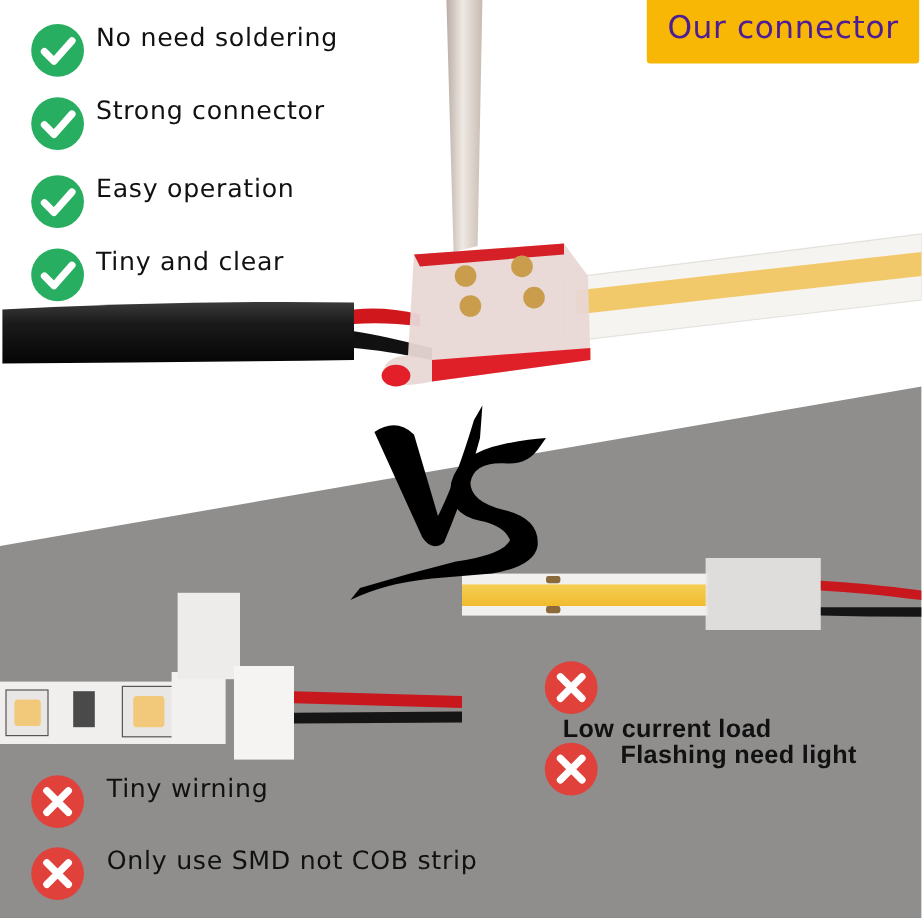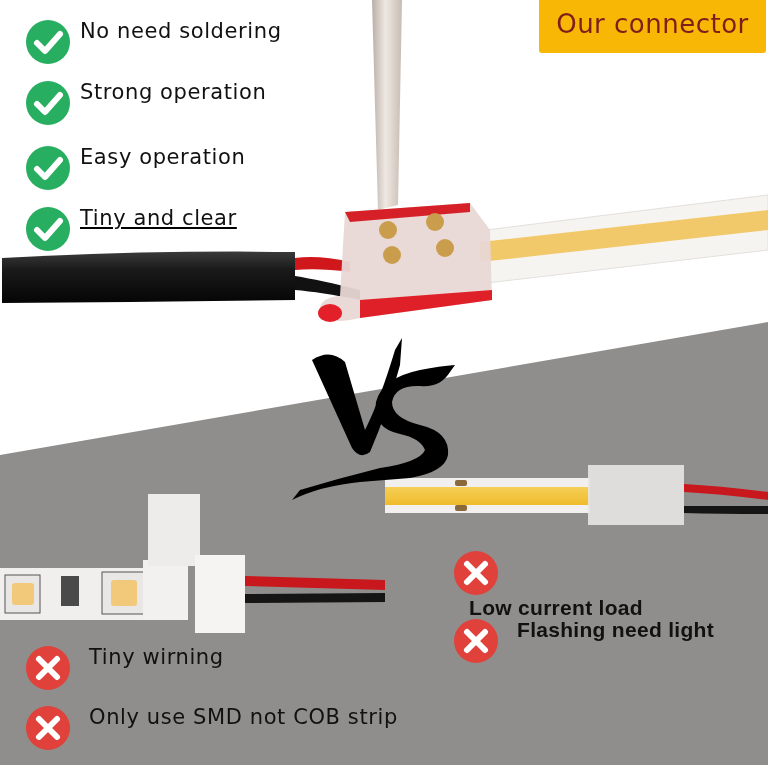--- a/index.html
+++ b/index.html
@@ -1,18 +1,18 @@
 <!DOCTYPE html>
 <html><head>
 <meta charset="utf-8">
 <style>
   html,body{margin:0;padding:0;}
   body{width:768px;height:765px;position:relative;overflow:hidden;background:#ffffff;font-family:"DejaVu Sans","Liberation Sans",sans-serif;}
   .bg-svg{position:absolute;left:0;top:0;}
-  .badge{position:absolute;left:539px;top:0;width:227px;height:53px;background:#f8b704;border-radius:0 0 3px 3px;color:#7f1d1d;font-size:26px;line-height:48px;text-align:center;letter-spacing:0.5px;}
+  .badge{position:absolute;left:539px;top:0;width:227px;height:53px;background:#f8b704;border-radius:0 0 3px 3px;color:#4c1d95;font-size:26px;line-height:48px;text-align:center;letter-spacing:0.5px;}
   .feat{position:absolute;display:flex;align-items:flex-start;}
   .feat .lbl{font-size:21px;color:#111;margin-left:9px;letter-spacing:0.6px;}
   .feat.bold .lbl{font-family:"Liberation Sans",sans-serif;font-weight:bold;font-size:21px;letter-spacing:0.3px;}
   .ic{width:46px;height:46px;display:block;}
 </style>
 </head>
 <body>
 
 <svg class="bg-svg" width="768" height="765" viewBox="0 0 768 765">
   <defs>
@@ -85,30 +85,30 @@
       <circle cx="23" cy="23" r="22" fill="#27ae60"></circle>
       <path d="M12,24 L20,32 L35,15" stroke="#fff" stroke-width="6" fill="none" stroke-linecap="round" stroke-linejoin="round"></path>
     </svg>
   <span class="lbl">No need soldering</span>
 </div>
 <div class="feat" style="left:25px;top:80px;">
   <svg class="ic" viewBox="0 0 46 46">
       <circle cx="23" cy="23" r="22" fill="#27ae60"></circle>
       <path d="M12,24 L20,32 L35,15" stroke="#fff" stroke-width="6" fill="none" stroke-linecap="round" stroke-linejoin="round"></path>
     </svg>
-  <span class="lbl">Strong operation</span>
+  <span class="lbl">Strong connector</span>
 </div>
 <div class="feat" style="left:25px;top:145px;">
   <svg class="ic" viewBox="0 0 46 46">
       <circle cx="23" cy="23" r="22" fill="#27ae60"></circle>
       <path d="M12,24 L20,32 L35,15" stroke="#fff" stroke-width="6" fill="none" stroke-linecap="round" stroke-linejoin="round"></path>
     </svg>
   <span class="lbl">Easy operation</span>
 </div>
-<div class="feat" style="left:25px;top:206px;text-decoration:underline;">
+<div class="feat" style="left:25px;top:206px;">
   <svg class="ic" viewBox="0 0 46 46">
       <circle cx="23" cy="23" r="22" fill="#27ae60"></circle>
       <path d="M12,24 L20,32 L35,15" stroke="#fff" stroke-width="6" fill="none" stroke-linecap="round" stroke-linejoin="round"></path>
     </svg>
   <span class="lbl">Tiny and clear</span>
 </div>
 
 <div class="feat bold" style="left:453px;top:550px;flex-direction:column;">
   <svg class="ic" viewBox="0 0 46 46">
       <circle cx="23" cy="23" r="22" fill="#e0413a"></circle>

